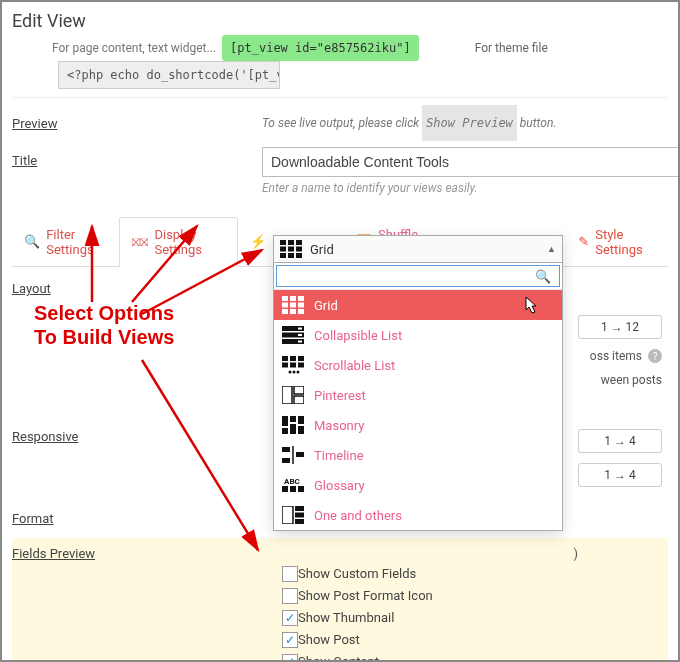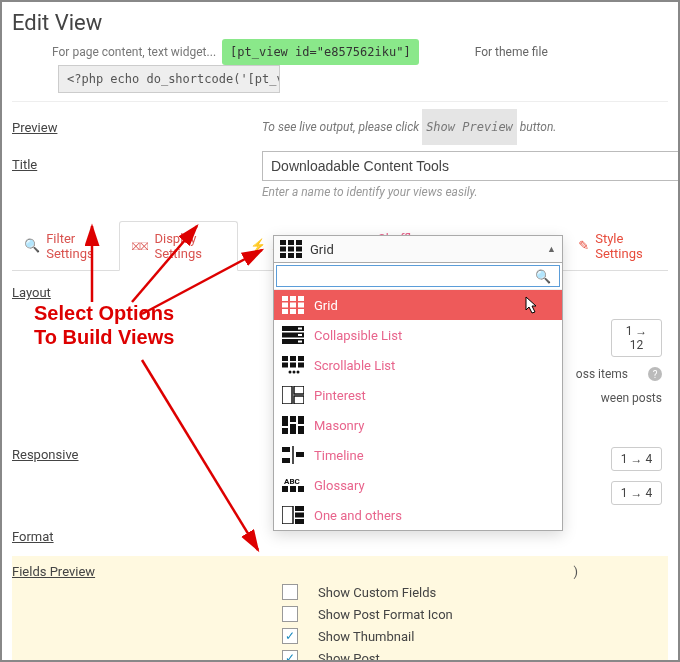--- a/index.html
+++ b/index.html
@@ -9,21 +9,21 @@
     font-size: 13px;
     color: #333;
     background: #fff;
     width: 680px;
     height: 662px;
     overflow: hidden;
     position: relative;
     border: 2px solid #888;
   }
   .page { padding: 6px 10px 0 10px; }
-  .heading { font-size: 22px; font-weight: 400; color: #444; margin: 2px 0 4px 0; }
+  .heading { font-size: 18px; font-weight: 400; color: #444; margin: 2px 0 4px 0; }
   .row { display: flex; align-items: center; margin-bottom: 8px; flex-wrap: wrap; margin-left: 40px; }
   .muted { color: #777; font-size: 12px; }
   .ital { font-style: italic; }
   .code-green {
     background: #8ae88a; color: #333;
     padding: 6px 8px; border-radius: 3px; font-family: Consolas, monospace;
     font-size: 12px; margin-left: 6px;
   }
   .code-gray {
     background: #eee; color: #555; border: 1px solid #ccc;
@@ -82,28 +82,28 @@
     font-size: 13px; color: #e8648c; cursor: pointer; position: relative;
   }
   .dd-item.highlight { background: #ee5a5a; color: #fff; }
   .glyph {
     width: 22px; height: 18px; flex-shrink: 0; display: inline-block;
   }
   .glyph svg { width: 22px; height: 18px; display: block; }
   .right-extras { margin-left: auto; display: flex; flex-direction: column; gap: 10px; align-items: flex-end; padding-right: 6px; }
   .small-box {
     border: 1px solid #ccc; border-radius: 3px; padding: 4px 8px; font-size: 12px;
-    background: #fff; color: #444; width: 51px; text-align: center;
-  }
-  .small-label { font-size: 12px; color: #555; display: flex; align-items: center; gap: 20px; }
+    background: #fff; color: #444; width: 84px; text-align: center;
+  }
+  .small-label { font-size: 12px; color: #555; display: flex; align-items: center; gap: 6px; }
   .qicon { width: 14px; height: 14px; border-radius: 50%; background: #bbb; color: #fff; font-size: 10px; display: inline-flex; align-items: center; justify-content: center; }
   .fields-area {
     background: #fff9e0; padding: 8px 0 20px 0; margin-top: 4px;
   }
-  .check-line { display: flex; align-items: center; gap: 20px; padding: 3px 0 3px 270px; font-size: 13px; color: #444; }
+  .check-line { display: flex; gap: 0; padding: 3px 0 3px 270px; font-size: 13px; color: #444; }
   .chk {
     width: 16px; height: 16px; border: 1px solid #999; background: #fff; display: inline-flex;
     align-items: center; justify-content: center; font-size: 12px; color: #1e8cbe;
   }
   .annot {
     position: absolute; left: 32px; top: 299px; width: 230px;
     pointer-events: none;
   }
   .annot-text {
     color: #d00; font-weight: 700; font-size: 20px; line-height: 1.2;

